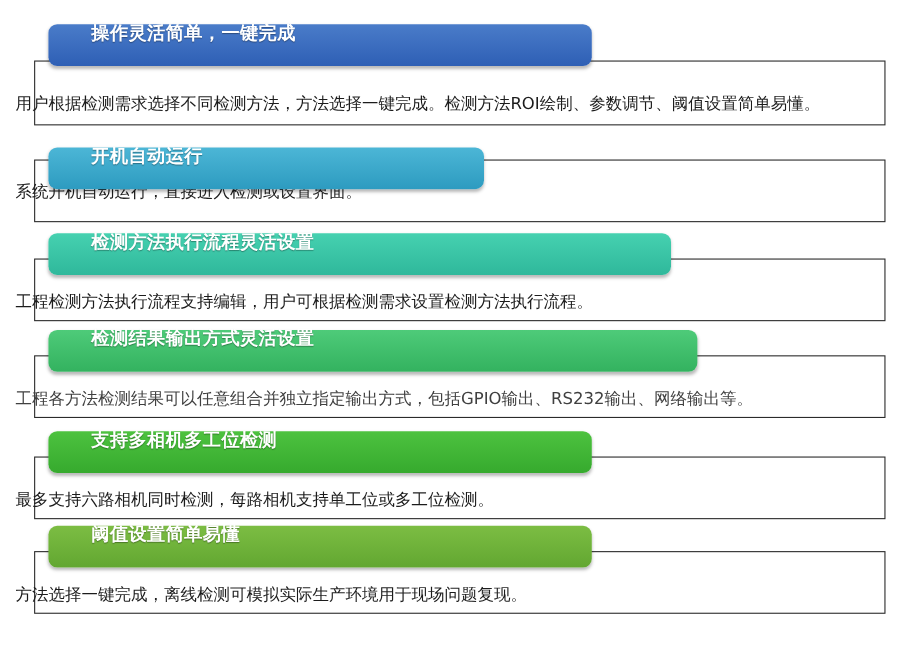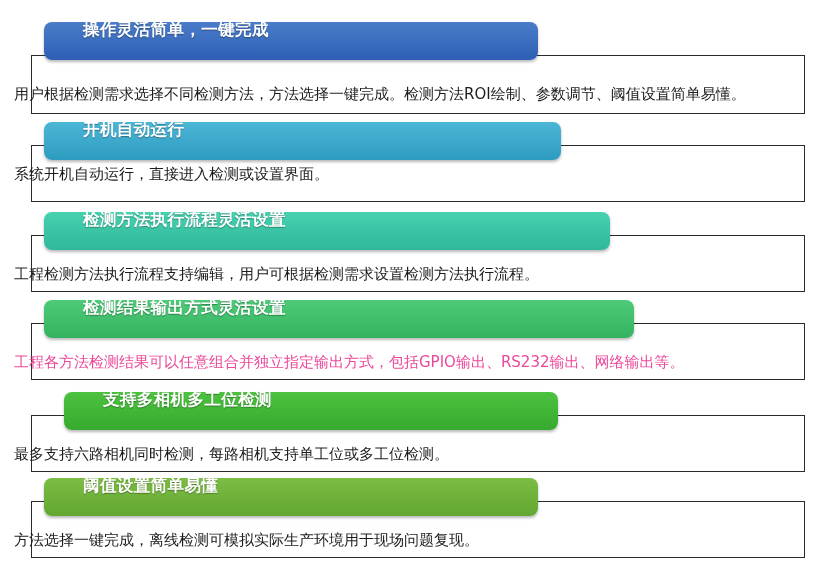--- a/index.html
+++ b/index.html
@@ -80,42 +80,42 @@
 
 <div class="feature-block" style="top: 0px;">
       <div class="panel-box" style="top: 55px; height: 59px; border-color: rgb(43, 43, 43);"></div>
       <div class="ribbon" style="top: 22px; width: 494px; background: linear-gradient(rgb(74, 124, 201) 0%, rgb(46, 95, 181) 100%);">
         <span class="ribbon-title">操作灵活简单，一键完成</span>
       </div>
       <div class="panel-desc" style="top: 84px; color: rgb(28, 28, 28);">用户根据检测需求选择不同检测方法，方法选择一键完成。检测方法ROI绘制、参数调节、阈值设置简单易懂。</div>
     </div>
     <div class="feature-block" style="top: 0px;">
       <div class="panel-box" style="top: 145px; height: 57px; border-color: rgb(43, 43, 43);"></div>
-      <div class="ribbon" style="top: 122px; width: 517px; background: linear-gradient(rgb(76, 182, 214) 0%, rgb(45, 155, 192) 100%);">
+      <div class="ribbon" style="top: 134px; width: 396px; background: linear-gradient(rgb(76, 182, 214) 0%, rgb(45, 155, 192) 100%);">
         <span class="ribbon-title">开机自动运行</span>
       </div>
       <div class="panel-desc" style="top: 164px; color: rgb(28, 28, 28);">系统开机自动运行，直接进入检测或设置界面。</div>
     </div>
     <div class="feature-block" style="top: 0px;">
       <div class="panel-box" style="top: 235px; height: 57px; border-color: rgb(43, 43, 43);"></div>
       <div class="ribbon" style="top: 212px; width: 566px; background: linear-gradient(rgb(70, 209, 176) 0%, rgb(47, 184, 155) 100%);">
         <span class="ribbon-title">检测方法执行流程灵活设置</span>
       </div>
       <div class="panel-desc" style="top: 264px; color: rgb(28, 28, 28);">工程检测方法执行流程支持编辑，用户可根据检测需求设置检测方法执行流程。</div>
     </div>
     <div class="feature-block" style="top: 0px;">
       <div class="panel-box" style="top: 323px; height: 57px; border-color: rgb(43, 43, 43);"></div>
       <div class="ribbon" style="top: 300px; width: 590px; background: linear-gradient(rgb(78, 203, 121) 0%, rgb(51, 178, 95) 100%);">
         <span class="ribbon-title">检测结果输出方式灵活设置</span>
       </div>
-      <div class="panel-desc" style="top: 352px; color: #ec4899;">工程各方法检测结果可以任意组合并独立指定输出方式，包括GPIO输出、RS232输出、网络输出等。</div>
+      <div class="panel-desc" style="top: 352px; color: #404040;">工程各方法检测结果可以任意组合并独立指定输出方式，包括GPIO输出、RS232输出、网络输出等。</div>
     </div>
     <div class="feature-block" style="top: 0px;">
       <div class="panel-box" style="top: 415px; height: 57px; border-color: rgb(43, 43, 43);"></div>
-      <div class="ribbon" style="top: 392px; width: 494px; background: linear-gradient(rgb(77, 194, 63) 0%, rgb(54, 170, 46) 100%); margin-left: 20px;">
+      <div class="ribbon" style="top: 392px; width: 494px; background: linear-gradient(rgb(77, 194, 63) 0%, rgb(54, 170, 46) 100%);">
         <span class="ribbon-title">支持多相机多工位检测</span>
       </div>
       <div class="panel-desc" style="top: 444px; color: rgb(28, 28, 28);">最多支持六路相机同时检测，每路相机支持单工位或多工位检测。</div>
     </div>
     <div class="feature-block" style="top: 0px;">
       <div class="panel-box" style="top: 501px; height: 57px; border-color: rgb(43, 43, 43);"></div>
       <div class="ribbon" style="top: 478px; width: 494px; background: linear-gradient(rgb(124, 189, 67) 0%, rgb(98, 167, 49) 100%);">
         <span class="ribbon-title">阈值设置简单易懂</span>
       </div>
       <div class="panel-desc" style="top: 530px; color: rgb(28, 28, 28);">方法选择一键完成，离线检测可模拟实际生产环境用于现场问题复现。</div>

